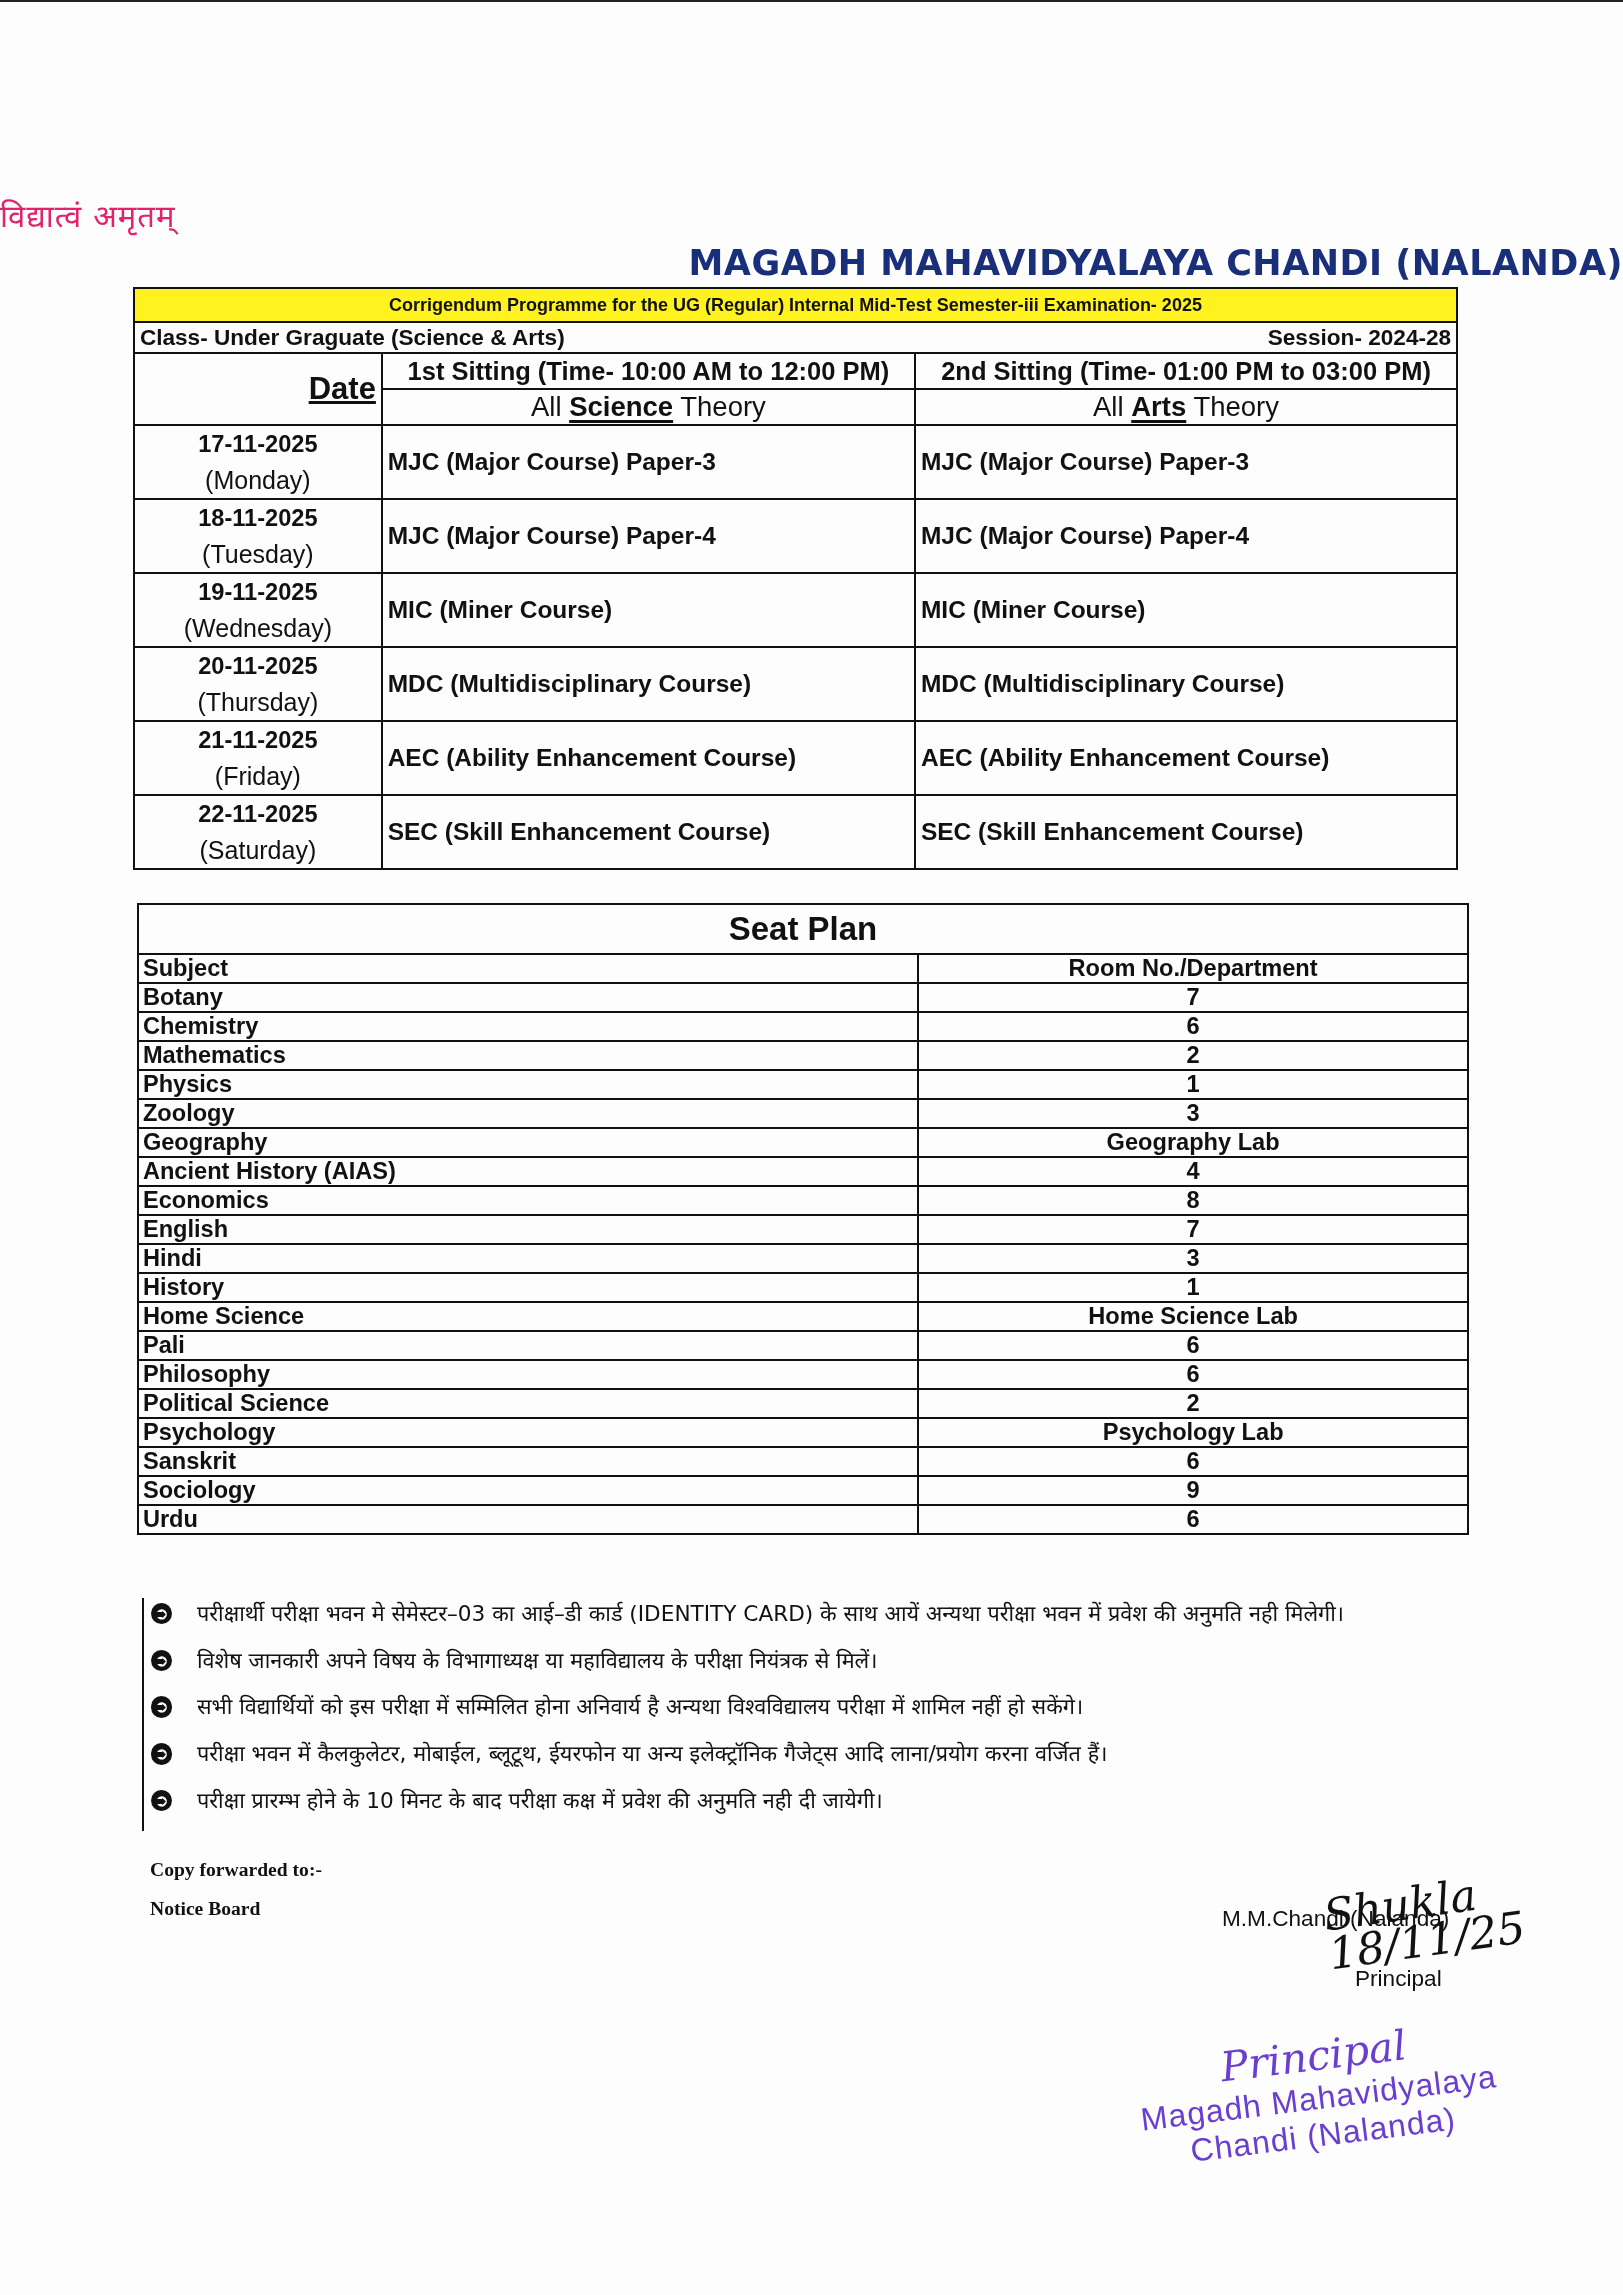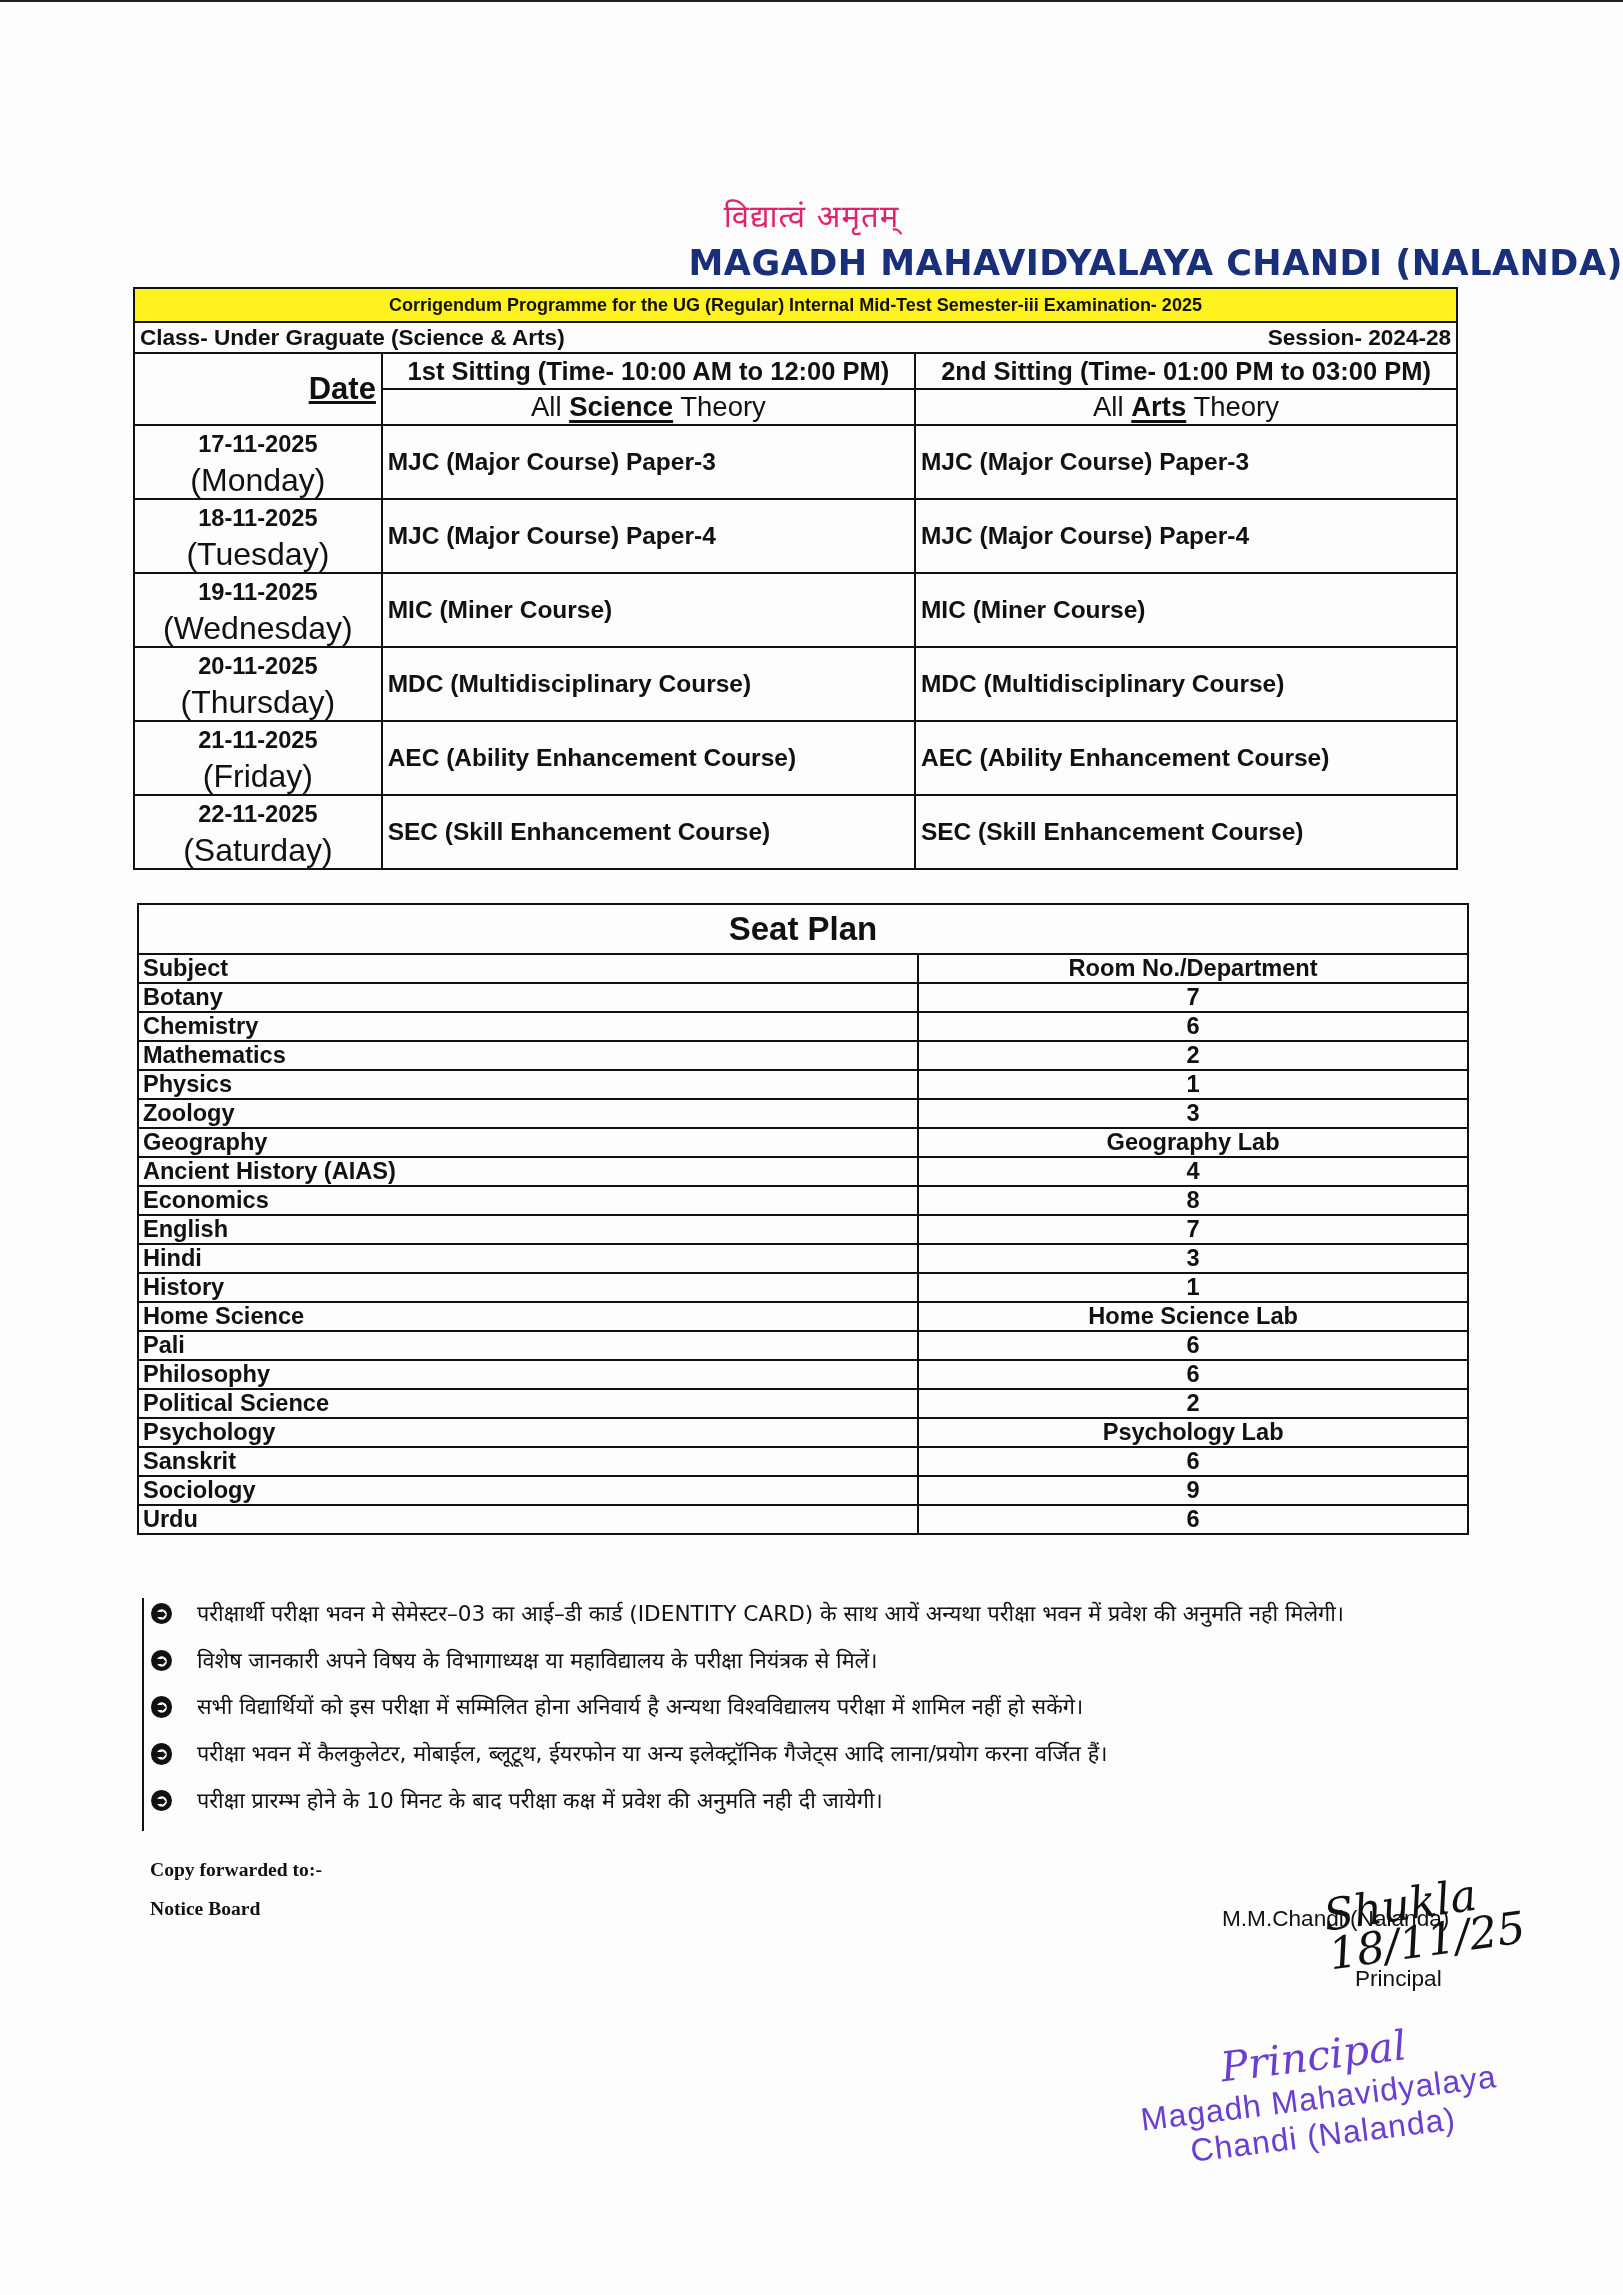--- a/index.html
+++ b/index.html
@@ -1,34 +1,34 @@
 <!DOCTYPE html>
 <html style="font-size:7.9px"><head>
 <meta charset="utf-8">
 <style>
   html, body { margin: 0; padding: 0; background: #fdfdfd; }
   body { width: 1623px; height: 2295px; position: relative; overflow: hidden; font-family: "Liberation Sans", sans-serif; color: #111; }
   .top-line { position: absolute; left: 0; top: 0; width: 1623px; height: 1.5px; background: #222; }
-  .motto { position: absolute; left: 0; width: 1623px; top: 194px; text-align: center; font-family: "DejaVu Sans", sans-serif; font-size: 31px; color: #e0236a; letter-spacing: 1px; }
+  .motto { position: absolute; left: 0; width: 1623px; top: 194px; text-align: left; font-family: "DejaVu Sans", sans-serif; font-size: 31px; color: #e0236a; letter-spacing: 1px; }
   .college { position: absolute; left: 0; width: 1623px; top: 243px; text-align: right; font-family: "DejaVu Sans", sans-serif; font-weight: bold; font-size: 35px; color: #1a2f7a; letter-spacing: 0.5px; }
 
   table { border-collapse: collapse; }
   .sched { position: absolute; left: 133px; top: 287px; width: 1325px; }
   .sched td { border: 2.5px solid #111; padding: 0 4.9px; font-weight: bold; }
   .banner td { background: #fff21e; text-align: center; font-size: 18px; height: 32px; }
   .classrow td { height: 29.4px; font-size: 22.6px; }
   .classrow .left { text-align: left; }
   .classrow .right { text-align: center; }
   .hdr-date { width: 236px; text-align: right; font-size: 31px; text-decoration: underline; }
   .hdr-sit { text-align: center; font-size: 25.5px; height: 34px; }
   .hdr-th { text-align: center; font-size: 27.5px; font-weight: normal !important; height: 34px; }
   .hdr-th u { font-weight: bold; text-decoration-thickness: 2.5px; text-underline-offset: 3.9px; }
   .daterow td { height: 71px; }
   .date-cell { text-align: center; font-size: 23.6px; line-height: 36px; }
-  .date-cell .dow { font-weight: normal; font-size: 32px; }
+  .date-cell .dow { font-weight: normal; font-size: 25px; }
   .course { font-size: 24.5px; }
 
   .seat { position: absolute; left: 137px; top: 903px; width: 1332px; }
   .seat td { border: 2.5px solid #111; font-weight: bold; font-size: 23.6px; height: 27px; padding: 0 3.9px; }
   .seat .title td { text-align: center; font-size: 33px; height: 48px; margin-left: 10px; }
   .seat .room { text-align: center; width: 540px; }
 
   .notes { position: absolute; left: 142px; top: 1598px; width: 1335px; border-left: 2.5px solid #111; padding-left: 6.9px; font-family: "DejaVu Sans", sans-serif; font-size: 21.6px; }
   .note { display: flex; align-items: flex-start; margin-bottom: 15.7px; line-height: 31px; }
   .note .arrow { display: inline-block; width: 21.6px; height: 21.6px; border-radius: 50%; background: #111; color: #fff; font-size: 16.7px; line-height: 21.6px; text-align: center; margin: 4.9px 24.5px 0 0; flex: none; }

